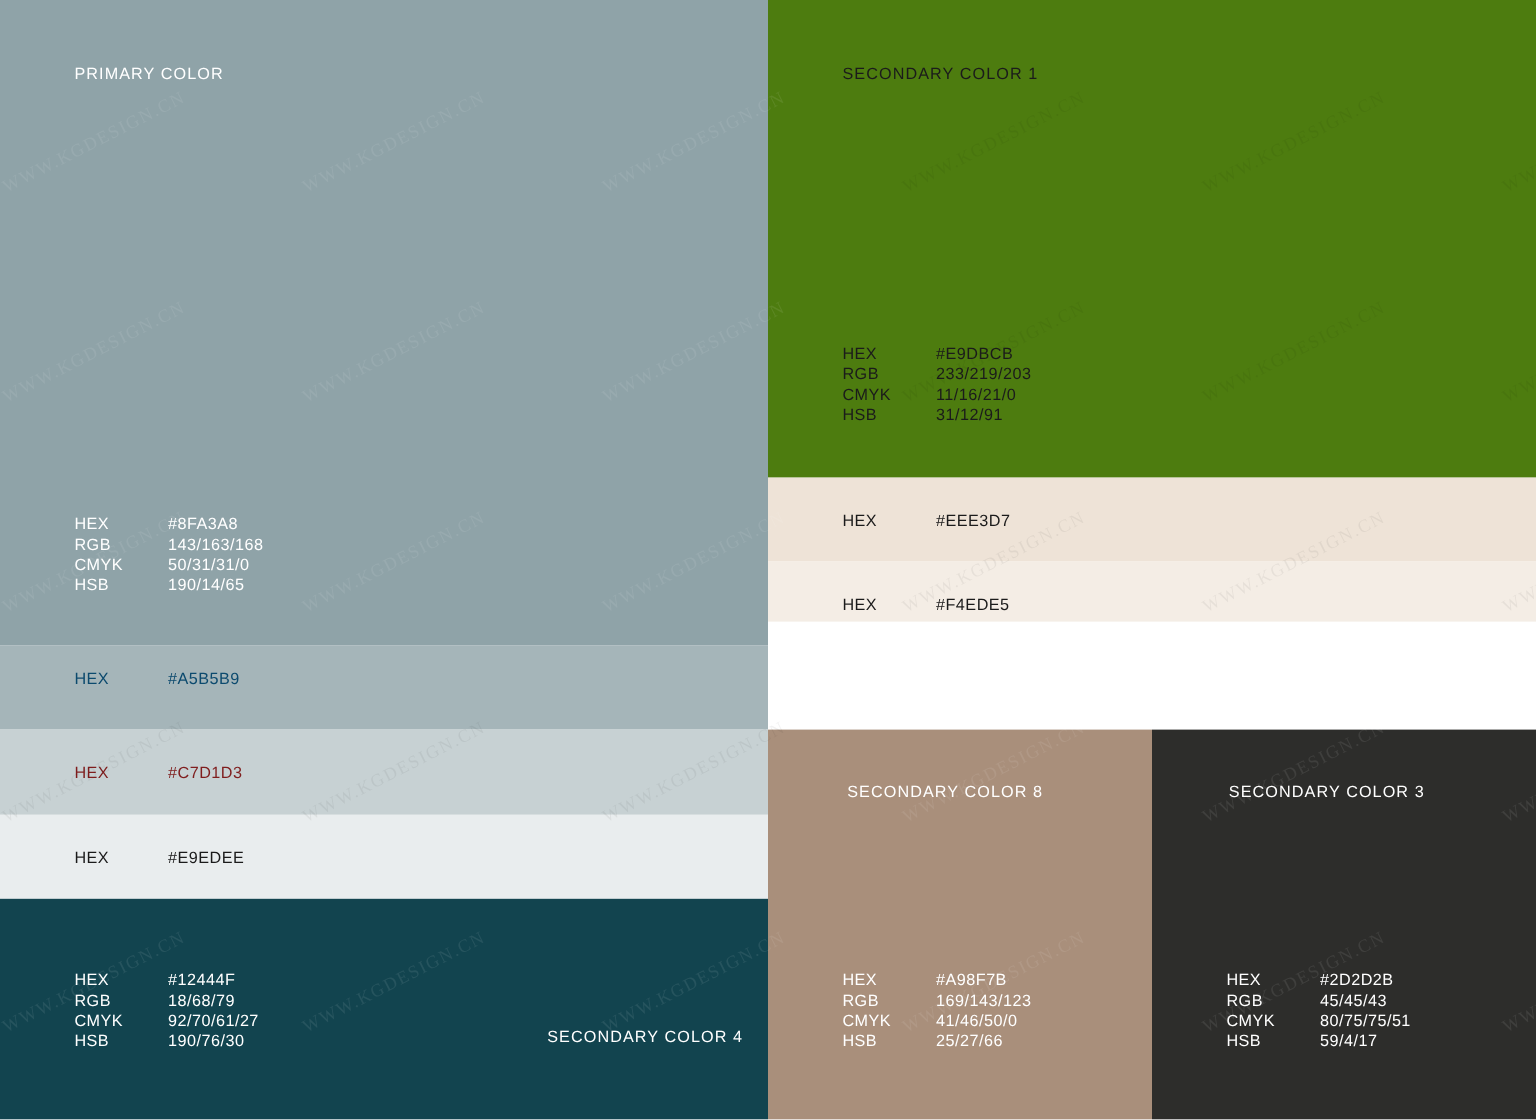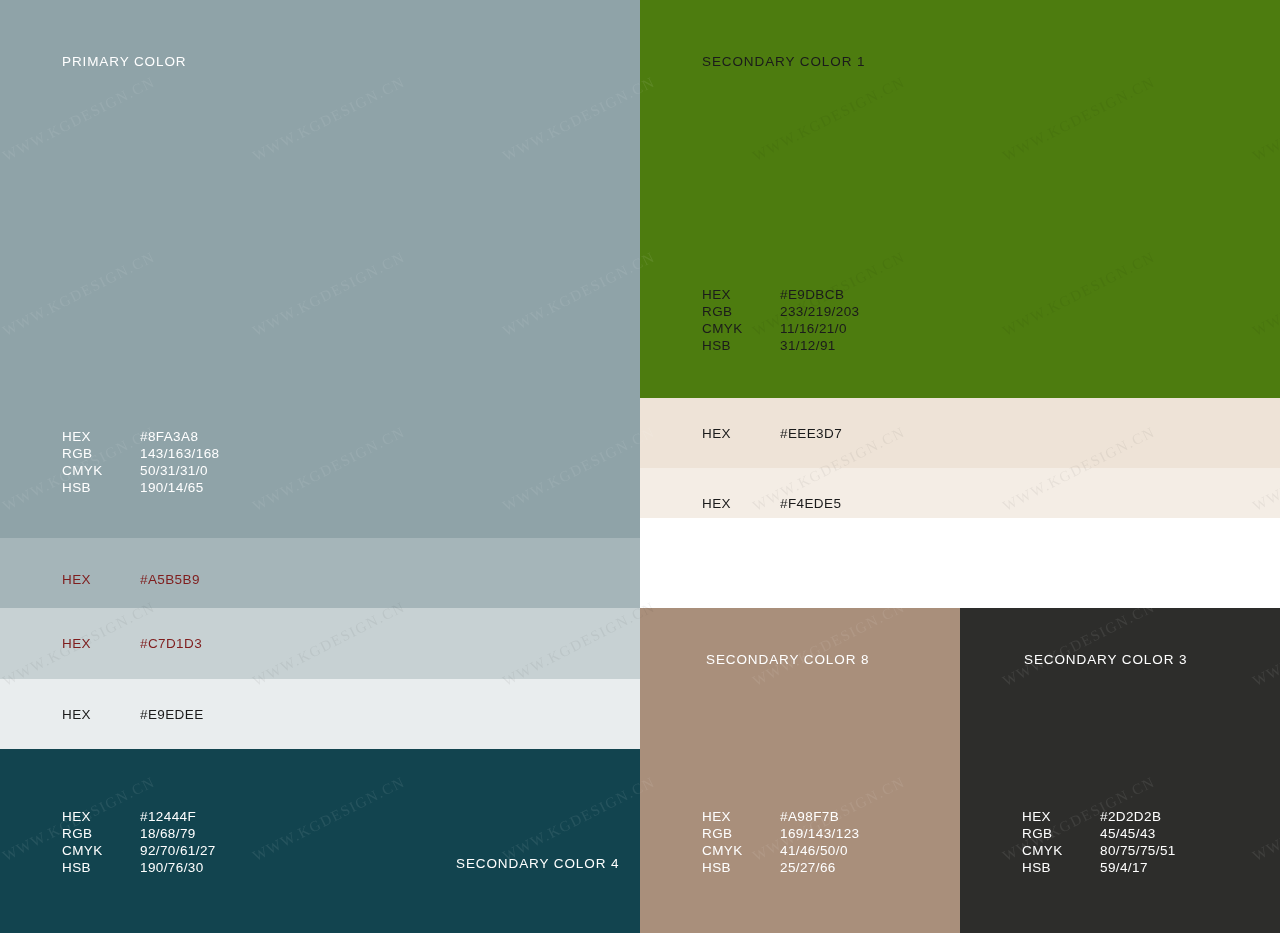--- a/index.html
+++ b/index.html
@@ -117,21 +117,21 @@
       <span class="row">
         <span class="k">CMYK</span><span class="v">50/31/31/0</span>
       </span>
       <span class="row">
         <span class="k">HSB</span><span class="v">190/14/65</span>
       </span>
     </div>
   </div>
 
   <div class="panel" style="left: 0px; top: 538px; width: 640px; height: 70px; background-color: rgb(165, 181, 185);">
-    <div class="strip-spec t-light" style="left: 62px; top: 33px; color: #7f1d1d;">
+    <div class="strip-spec t-light" style="left: 62px; top: 19px; color: #0c4a6e;">
       <span class="k">HEX</span><span class="v">#A5B5B9</span>
     </div>
   </div>
 
   <div class="panel" style="left: 0px; top: 608px; width: 640px; height: 71px; background-color: rgb(199, 209, 211);">
     <div class="strip-spec t-muted-light" style="left: 62px; top: 27px; color: #7f1d1d;">
       <span class="k">HEX</span><span class="v">#C7D1D3</span>
     </div>
   </div>
 

